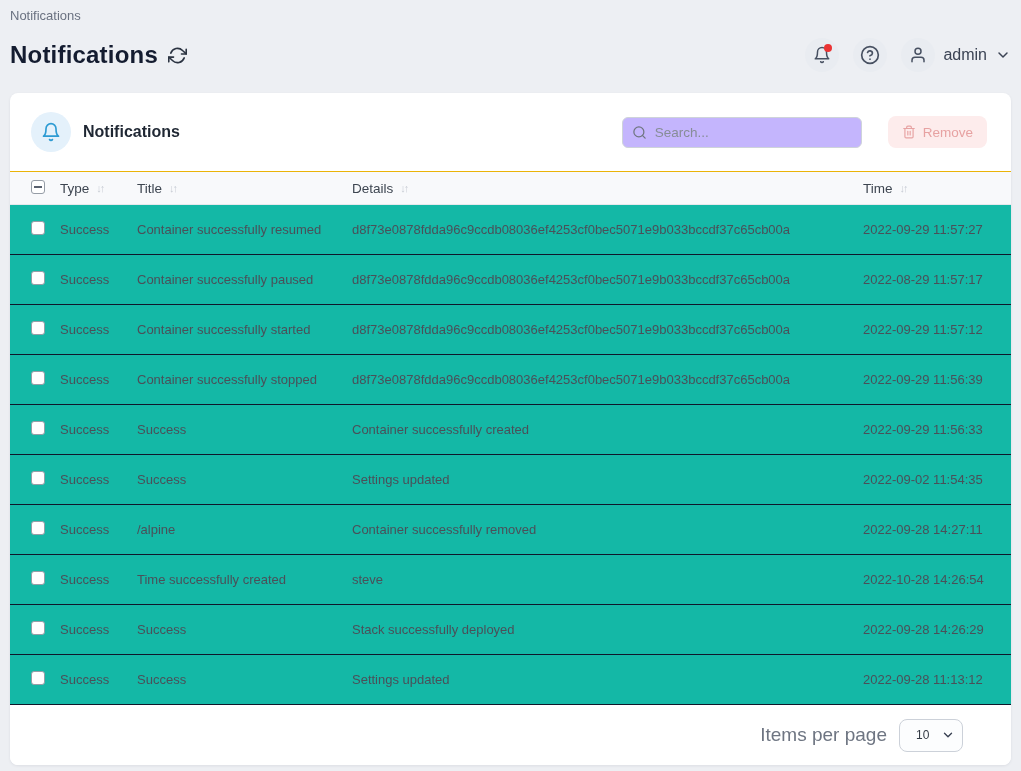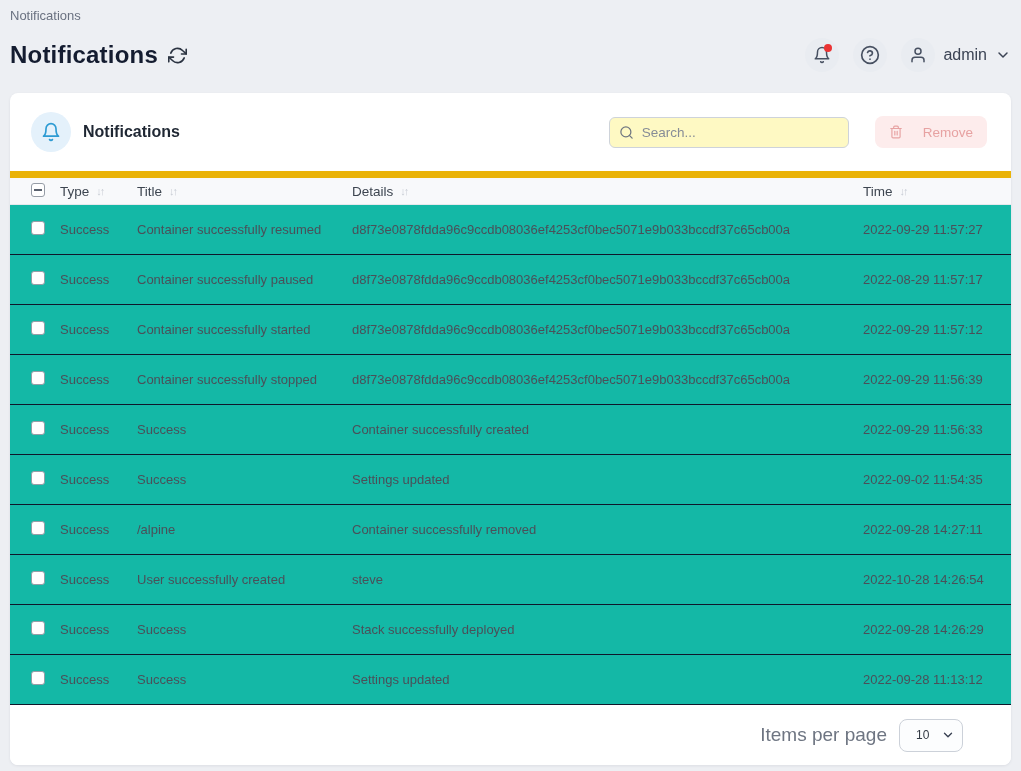--- a/index.html
+++ b/index.html
@@ -37,42 +37,42 @@
   }
   .card-header { height:78px; display:flex; align-items:center; justify-content:space-between; padding:0 24px 0 21px; }
   .card-header-left { display:flex; align-items:center; gap:12px; }
   .bell-badge { width:40px; height:40px; border-radius:50%; background:#e4f1fb; display:flex; align-items:center; justify-content:center; color:#2d9bd3; }
   .card-title { font-size:16px; font-weight:600; color:#1f2733; }
   .card-header-right { display:flex; align-items:center; gap:26px; }
 
   .search-box { position:relative; width:240px; }
   .search-box input {
     width:240px; height:31px; border:1px solid #ced3da; border-radius:6px;
-    padding:0 10px 0 32px; font-size:13.5px; color:#333a44; background:#fef9c3; outline:none;
+    padding:0 10px 0 32px; font-size:13.5px; color:#333a44; background:#c4b5fd; outline:none;
     font-family:inherit;
   }
   .search-box input::placeholder { color:#878d97; }
   .search-icon { position:absolute; left:10px; top:8px; color:#6f7680; pointer-events:none; display:flex; }
 
   .remove-btn {
-    display:flex; align-items:center; gap:20px; height:32px; padding:0 14px;
+    display:flex; align-items:center; gap:7px; height:32px; padding:0 14px;
     background:#fdecec; color:#e7a2a2; border:none; border-radius:8px;
     font-size:13.5px; font-family:inherit; cursor:not-allowed;
   }
 
   
   .grid-row {
     display:grid;
     grid-template-columns:29px 77px 215px 511px 1fr;
     align-items:center;
     padding-left:21px; padding-right:14px;
   }
   .thead {
     height:34px; background:#f8f9fb;
-    border-top:7px solid #eab308; border-bottom:1px solid #e6e8ec;
+    border-top:1px solid #eab308; border-bottom:1px solid #e6e8ec;
     font-size:13.5px; color:#3d4550; font-weight:500;
   }
   .th { display:flex; align-items:center; gap:6px; cursor:pointer; }
   .sort-icons { color:#c8cdd5; font-size:11px; letter-spacing:-2px; margin-left:1px; }
   .tbody-row { height:50px; border-bottom:1px solid #0f172a; font-size:13px; color:#4a5059; background:#14b8a6; }
   .cell { white-space:nowrap; overflow:hidden; text-overflow:ellipsis; padding-right:12px; }
 
   input[type="checkbox"] {
     appearance:none; -webkit-appearance:none;
     width:14px; height:14px; border:1.5px solid #969da6; border-radius:3px;
@@ -253,21 +253,21 @@
         <div><input type="checkbox" style=""></div>
         <div class="cell">Success</div>
         <div class="cell">/alpine</div>
         <div class="cell">Container successfully removed</div>
         <div class="cell">2022-09-28 14:27:11</div>
       </div>
 
       <div class="grid-row tbody-row">
         <div><input type="checkbox" style=""></div>
         <div class="cell">Success</div>
-        <div class="cell">User successfully created</div>
+        <div class="cell">Time successfully created</div>
         <div class="cell">steve</div>
         <div class="cell">2022-10-28 14:26:54</div>
       </div>
 
       <div class="grid-row tbody-row">
         <div><input type="checkbox" style=""></div>
         <div class="cell">Success</div>
         <div class="cell">Success</div>
         <div class="cell">Stack successfully deployed</div>
         <div class="cell">2022-09-28 14:26:29</div>

